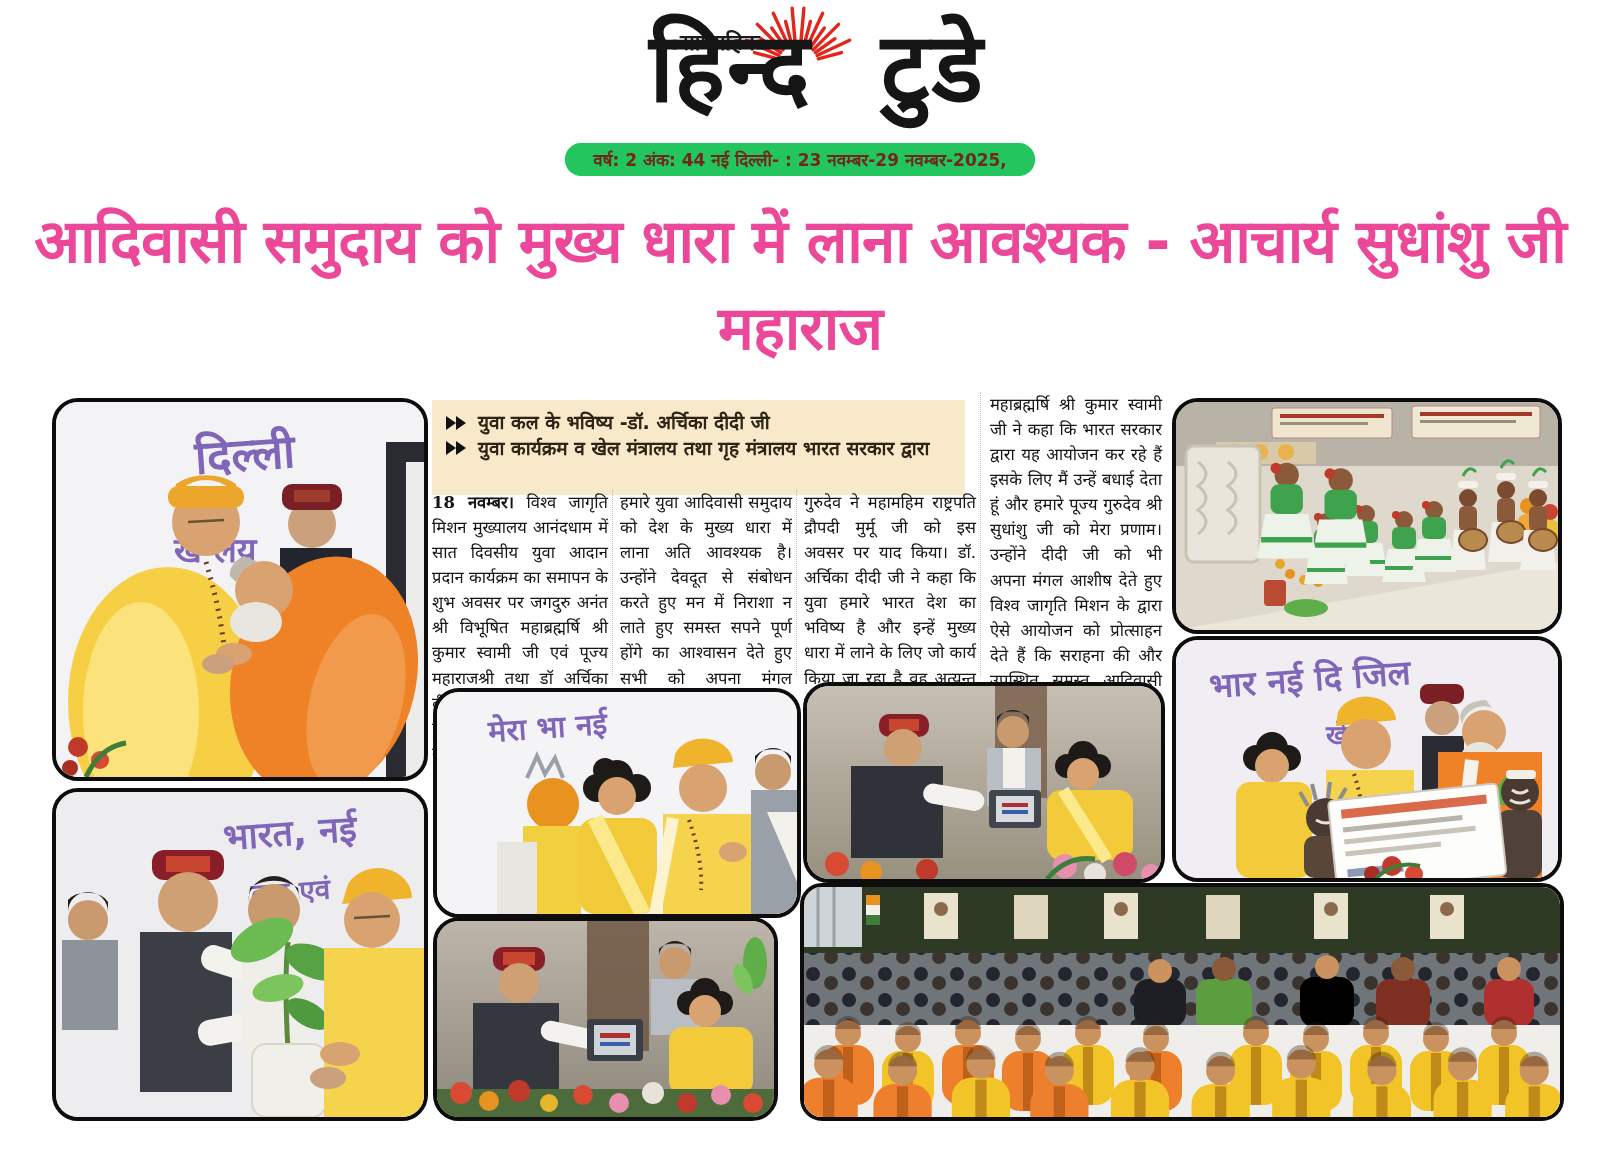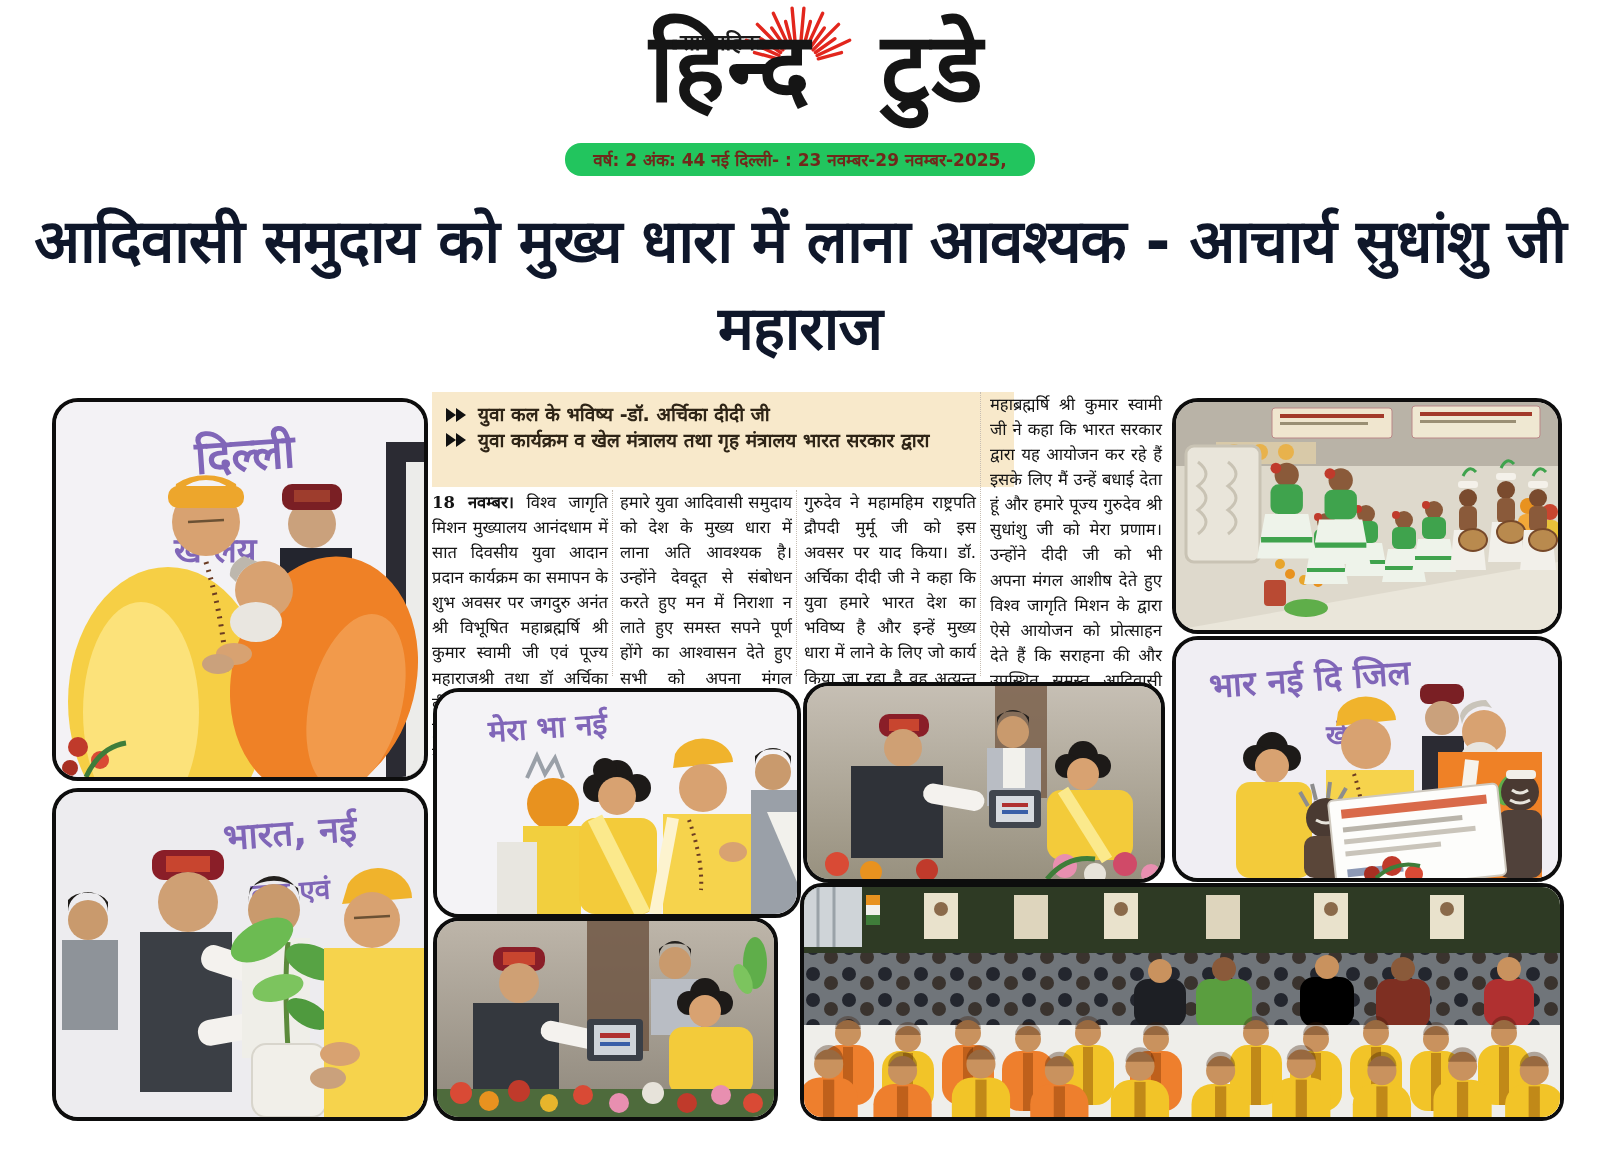--- a/index.html
+++ b/index.html
@@ -13,26 +13,26 @@
               font-size:96px;line-height:1.25;font-weight:800;color:#151515;
               letter-spacing:2px;word-spacing:34px;
               font-family:"DejaVu Serif","Liberation Serif",serif;}
   .sunrays{position:absolute;left:712px;top:0px;width:176px;height:66px;}
   .dateline{position:absolute;left:0;top:143px;width:100%;text-align:center;}
   .dateline span{display:inline-block;background:#22c55e;border-radius:16px;
                  padding:5px 28px;font-size:17px;font-weight:bold;color:#70281b;}
 
   
   .headline{position:absolute;left:20px;top:198px;width:1560px;text-align:center;
-            font-size:60px;line-height:1.45;font-weight:800;color:#0f172a;letter-spacing:-1px;}
+            font-size:60px;line-height:1.45;font-weight:800;color:#ec4899;letter-spacing:-1px;}
   .subheadline{position:absolute;left:20px;top:303px;width:1560px;text-align:center;
             font-size:42px;line-height:1.5;font-weight:800;color:#121212;letter-spacing:-1px;}
 
   
-  .highlights{position:absolute;left:432px;top:392px;width:582px;height:95px;
+  .highlights{position:absolute;left:432px;top:400px;width:533px;height:95px;
               background:#f8e9cb;padding:10px 14px;box-sizing:border-box;}
   .hl-row{display:flex;align-items:center;gap:10px;font-size:19px;line-height:1.35;color:#2e2416;font-weight:bold;}
   .hl-row.first{font-weight:bold;}
   .dbl-arrow{position:relative;width:22px;height:14px;flex:0 0 22px;}
   .dbl-arrow::before,.dbl-arrow::after{content:"";position:absolute;top:0;width:0;height:0;
       border-top:7px solid transparent;border-bottom:7px solid transparent;border-left:10px solid #111;}
   .dbl-arrow::before{left:0;} .dbl-arrow::after{left:10px;}
 
   
   .col{position:absolute;font-size:16.5px;line-height:1.52;text-align:justify;color:#141414;

